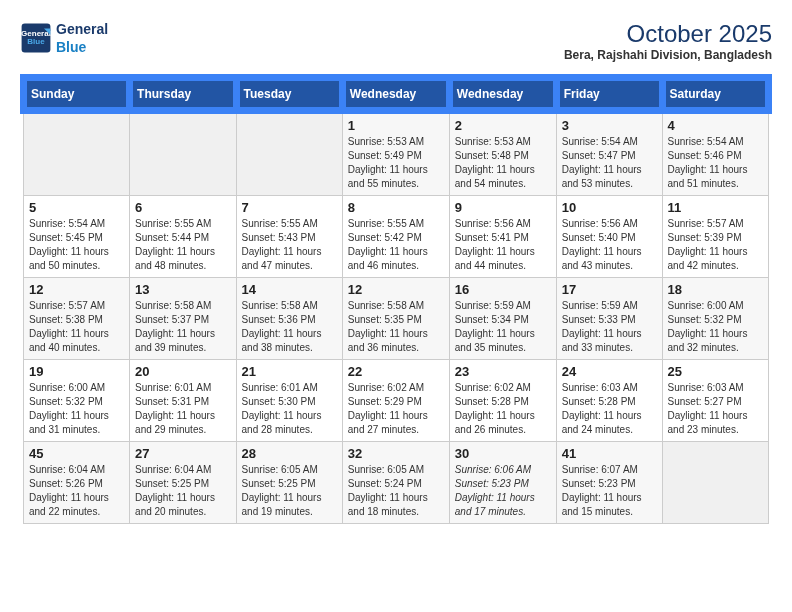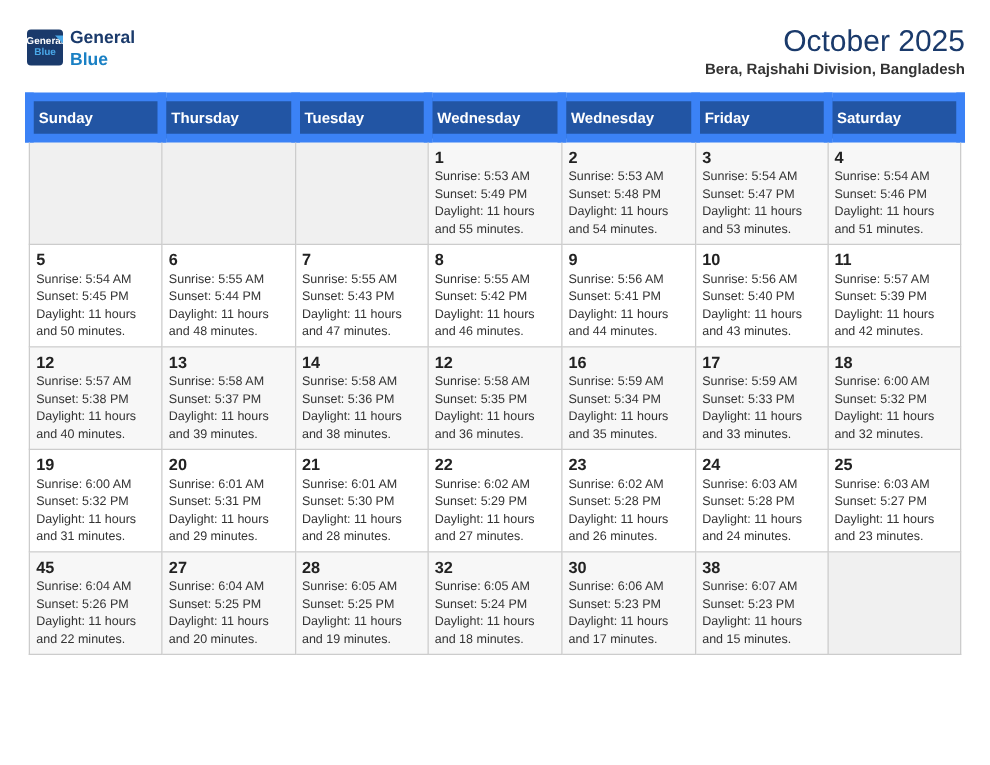--- a/index.html
+++ b/index.html
@@ -323,27 +323,27 @@
         </td>
         <td>
           <div class="day-num">32</div>
           <div class="day-info" style="white-space: pre-line;">Sunrise: 6:05 AM
 Sunset: 5:24 PM
 Daylight: 11 hours
 and 18 minutes.</div>
         </td>
         <td>
           <div class="day-num">30</div>
-          <div class="day-info" style="white-space: pre-line;">Sunrise: 6:06 AM
+          <div class="day-info" style="white-space: pre-line; font-style: italic;">Sunrise: 6:06 AM
 Sunset: 5:23 PM
 Daylight: 11 hours
 and 17 minutes.</div>
         </td>
         <td>
-          <div class="day-num">38</div>
+          <div class="day-num">41</div>
           <div class="day-info" style="white-space: pre-line;">Sunrise: 6:07 AM
 Sunset: 5:23 PM
 Daylight: 11 hours
 and 15 minutes.</div>
         </td>
         <td class="empty-cell"></td>
       </tr>
     </tbody>
 </table>
 

